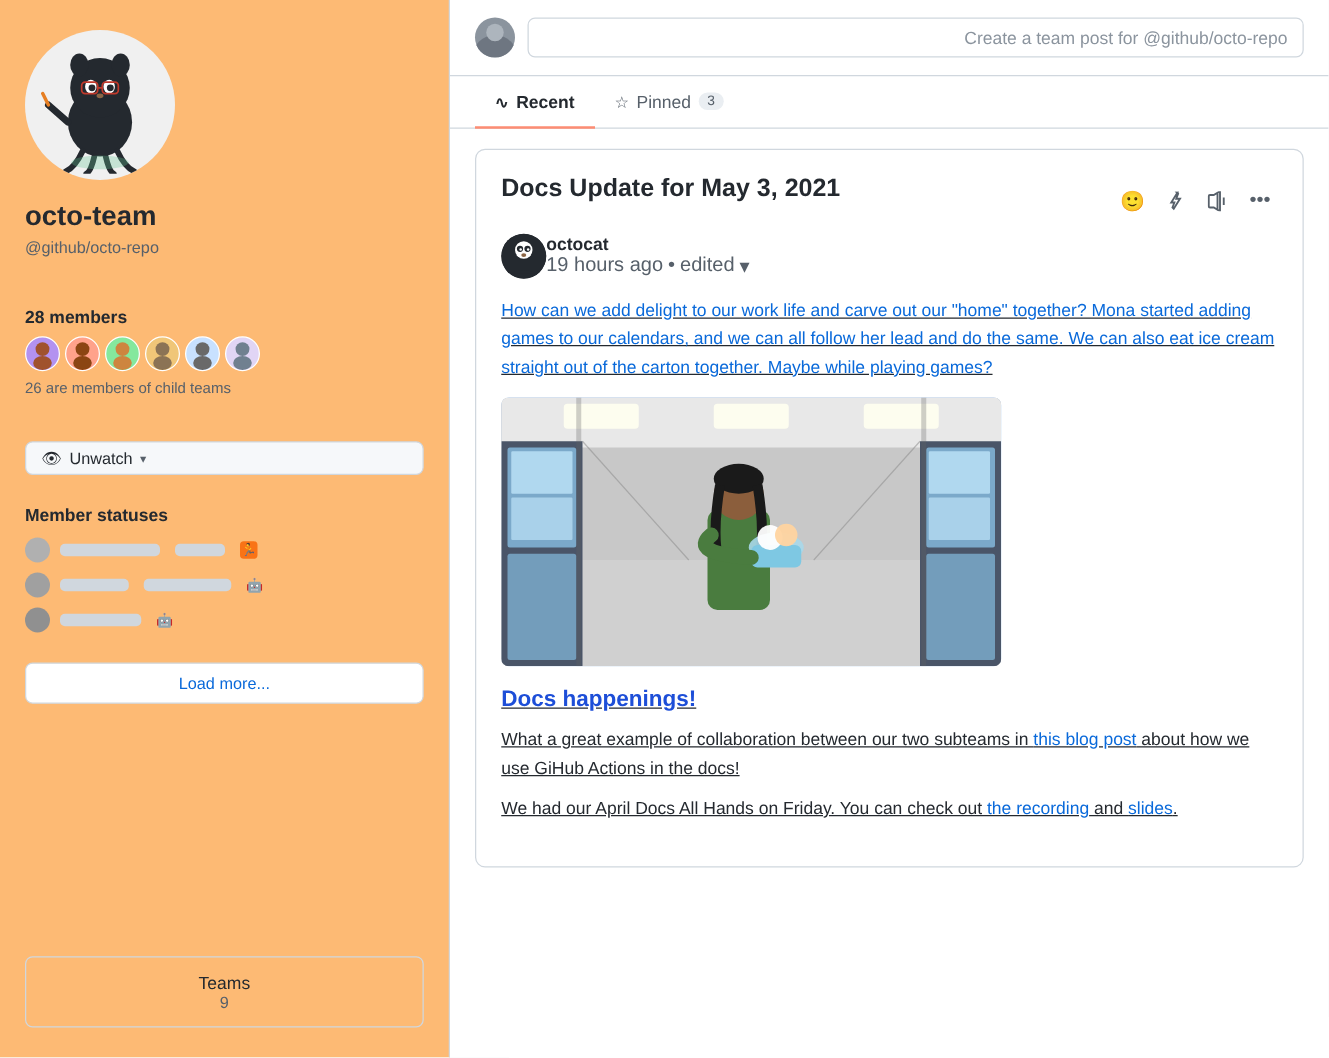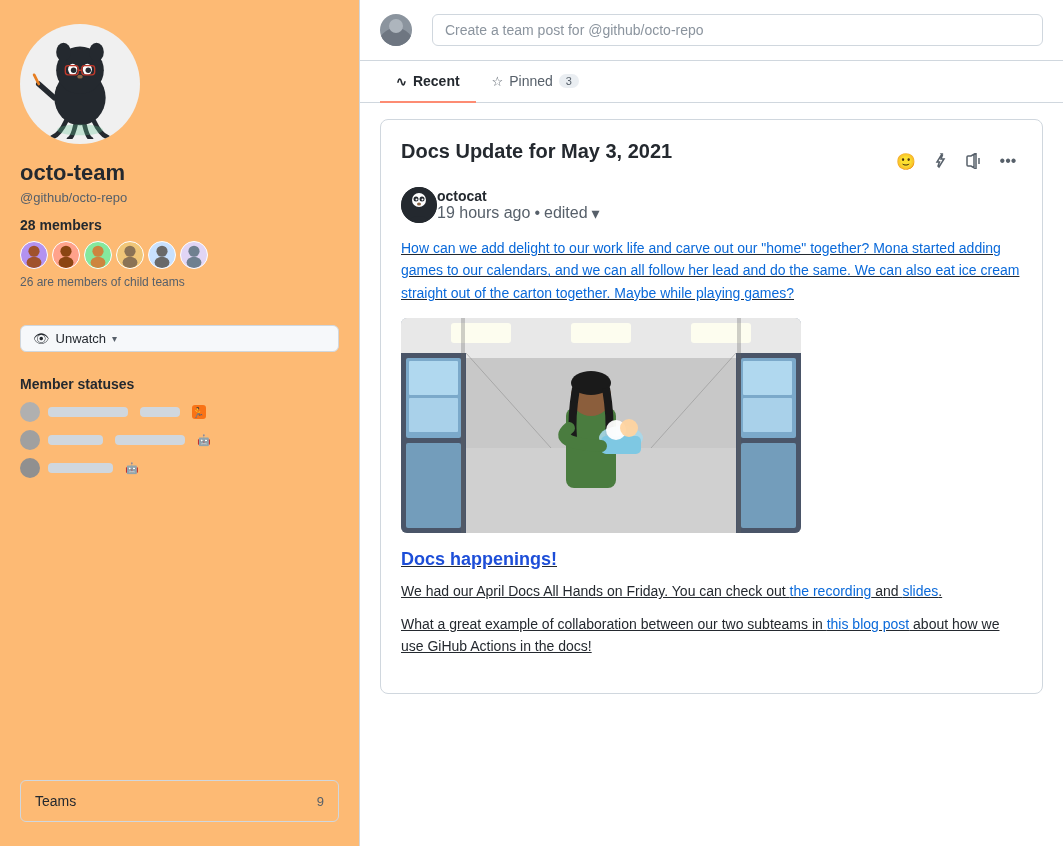--- a/index.html
+++ b/index.html
@@ -42,21 +42,21 @@
     }
     .team-name {
       font-size: 22px;
       font-weight: 600;
       color: #24292f;
       margin-bottom: 4px;
     }
     .team-handle {
       font-size: 13px;
       color: #57606a;
-      margin-bottom: 12px;
+      margin-bottom: 40px;
     }
     .members-section {
       margin-bottom: 20px;
     }
     .members-label {
       font-size: 14px;
       font-weight: 600;
       color: #24292f;
       margin-bottom: 8px;
     }
@@ -141,43 +141,45 @@
     }
 
     .teams-section {
       border: 1px solid #d0d7de;
       border-radius: 6px;
       padding: 12px 14px;
       display: flex;
       justify-content: space-between;
       align-items: center;
       margin-top: auto;
+      flex-direction: column;
     }
     .teams-section-label {
       font-size: 14px;
       color: #24292f;
     }
     .teams-count {
       font-size: 13px;
       color: #57606a;
     }
 
     
     .main-content {
       flex: 1;
       background: #fff;
       padding: 0;
       overflow-y: auto;
     }
     .post-input-bar {
       display: flex;
       align-items: center;
-      gap: 20px;
+      gap: 10px;
       padding: 14px 20px;
       border-bottom: 1px solid #d0d7de;
+      text-align: right;
     }
     .post-avatar {
       width: 32px;
       height: 32px;
       border-radius: 50%;
       background: #8b949e;
       flex-shrink: 0;
       overflow: hidden;
     }
     .post-input {
@@ -463,20 +465,23 @@
       <div style="margin-left:4px;height:10px;background:#d0d7de;border-radius:4px;width:70px;"></div>
       <div style="width:14px;height:14px;font-size:11px;margin-left:4px;display:flex;align-items:center;justify-content:center;">🤖</div>
     </div>
     <div class="status-item">
       <div class="status-avatar" style="background:#909090;"></div>
       <div style="height:10px;background:#d0d7de;border-radius:4px;width:65px;"></div>
       <div style="width:14px;height:14px;font-size:11px;margin-left:4px;display:flex;align-items:center;justify-content:center;">🤖</div>
     </div>
   </div>
 
+  <button class="load-more-btn">
+    <span>Load more...</span>
+  </button>
 
   <div class="teams-section">
     <span class="teams-section-label">Teams</span>
     <span class="teams-count">9</span>
   </div>
 </div>
 
 <div class="main-content">
 
   <div class="post-input-bar">
@@ -595,21 +600,21 @@
             <circle cx="228" cy="110" r="9" fill="#ffd4a0" opacity="0.95"></circle>
 
             <path d="M168 110 Q150 125 200 128" stroke="#4a7c3f" stroke-width="12" fill="none" stroke-linecap="round"></path>
           </svg>
         </div>
       </div>
 
       <h3 class="post-section-title">Docs happenings!</h3>
 
       <p class="post-text-bottom">
+        <span>What a great example of collaboration between our two subteams in </span><a href="#">this blog post</a><span> about how we use GiHub Actions in the docs!</span>
+      </p>
+
+      <p class="post-text-bottom">
         <span>We had our April Docs All Hands on Friday. You can check out </span><a href="#">the recording</a><span> and </span><a href="#">slides</a><span>.</span>
       </p>
-
-      <p class="post-text-bottom">
-        <span>What a great example of collaboration between our two subteams in </span><a href="#">this blog post</a><span> about how we use GiHub Actions in the docs!</span>
-      </p>
     </div>
   </div>
 </div>
 
 </body></html>

